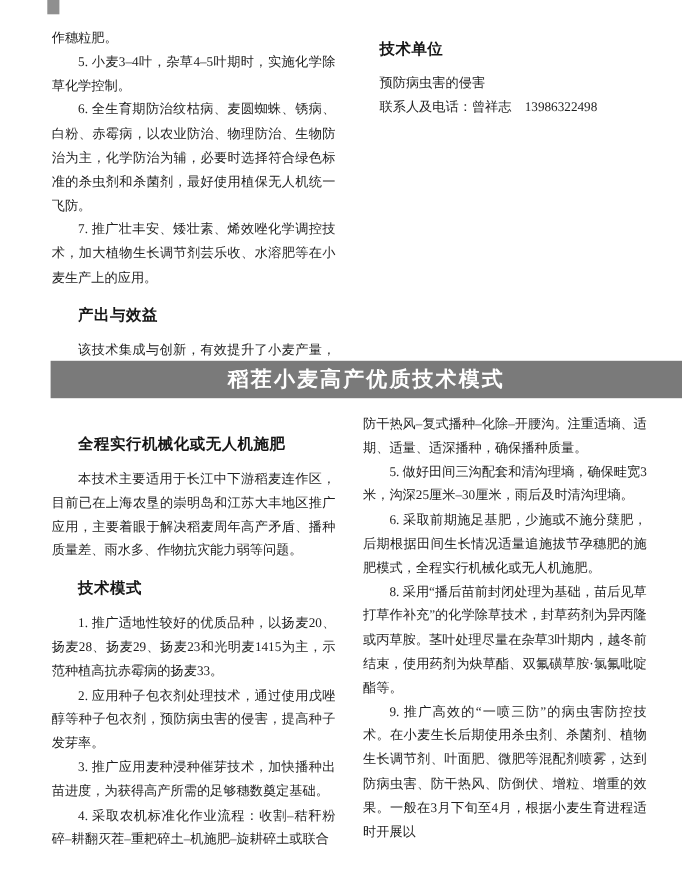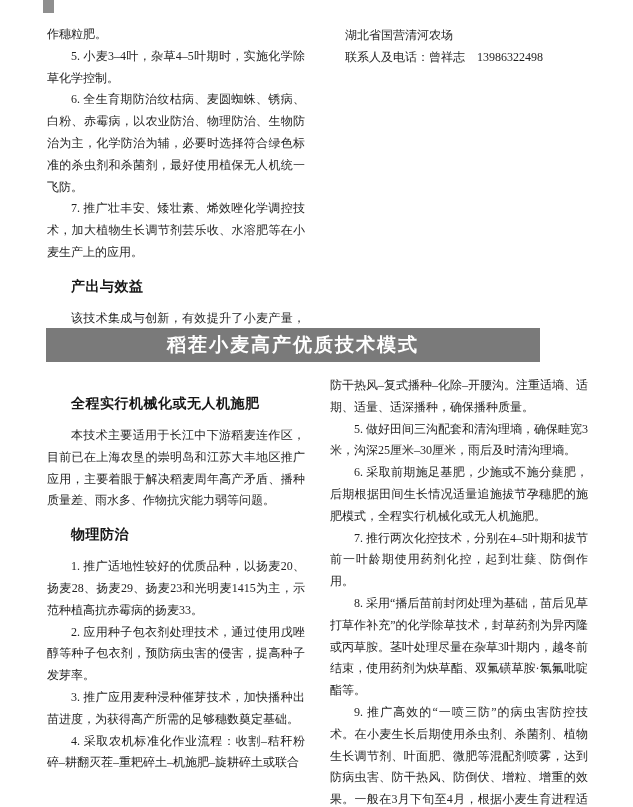--- a/index.html
+++ b/index.html
@@ -31,21 +31,21 @@
     margin:14px 0 12px 24px;
     letter-spacing:0.5px;
   }
   .h2r{margin-left:15px;margin-top:12px;margin-bottom:10px;}
   .section-main .h2.first{margin-top:20px;}
   .contact{
     margin:0 0 0 15px;
     font-size:12px;line-height:22px;color:#1f1f1f;
   }
   .banner{
-    position:absolute;left:46px;top:328px;width:494px;height:34px;
+    position:absolute;left:46px;top:328px;width:574px;height:34px;
     background:#7a7a7a;
     display:flex;align-items:center;justify-content:center;
   }
   .banner-title{
     font-family:"Liberation Sans","DejaVu Sans",sans-serif;
     font-weight:700;font-size:19px;color:#ffffff;letter-spacing:2px;
   }
   .footer{
     position:absolute;left:33px;top:792px;
     display:flex;align-items:center;
@@ -69,44 +69,44 @@
   <div class="section section-top">
     <div class="col">
       <p class="bp">作穗粒肥。</p>
       <p class="bp ind">5. 小麦3–4叶，杂草4–5叶期时，实施化学除草化学控制。</p>
       <p class="bp ind">6. 全生育期防治纹枯病、麦圆蜘蛛、锈病、白粉、赤霉病，以农业防治、物理防治、生物防治为主，化学防治为辅，必要时选择符合绿色标准的杀虫剂和杀菌剂，最好使用植保无人机统一飞防。</p>
       <p class="bp ind">7. 推广壮丰安、矮壮素、烯效唑化学调控技术，加大植物生长调节剂芸乐收、水溶肥等在小麦生产上的应用。</p>
       <h3 class="h2">产出与效益</h3>
       <p class="bp ind">该技术集成与创新，有效提升了小麦产量，降</p>
     </div>
     <div class="col">
-      <p class="contact">湖北省国营清河农场</p>
+      <h3 class="h2 h2r">技术单位</h3>
+      <p class="contact">预防病虫害的侵害</p>
       <p class="contact">联系人及电话：曾祥志　13986322498</p>
     </div>
   </div>
 
   <div class="banner" style="background: rgb(122, 122, 122);">
     <span class="banner-title" style="color: rgb(255, 255, 255);">稻茬小麦高产优质技术模式</span>
   </div>
 
   <div class="section section-main">
     <div class="col">
       <h3 class="h2 first">全程实行机械化或无人机施肥</h3>
       <p class="bp ind">本技术主要适用于长江中下游稻麦连作区，目前已在上海农垦的崇明岛和江苏大丰地区推广应用，主要着眼于解决稻麦周年高产矛盾、播种质量差、雨水多、作物抗灾能力弱等问题。</p>
-      <h3 class="h2">物理防治</h3>
+      <h3 class="h2">技术模式</h3>
       <p class="bp ind">1. 推广适地性较好的优质品种，以扬麦20、扬麦28、扬麦29、扬麦23和光明麦1415为主，示范种植高抗赤霉病的扬麦33。</p>
       <p class="bp ind">2. 应用种子包衣剂处理技术，通过使用戊唑醇等种子包衣剂，预防病虫害的侵害，提高种子发芽率。</p>
       <p class="bp ind">3. 推广应用麦种浸种催芽技术，加快播种出苗进度，为获得高产所需的足够穗数奠定基础。</p>
       <p class="bp ind">4. 采取农机标准化作业流程：收割–秸秆粉碎–耕翻灭茬–重耙碎土–机施肥–旋耕碎土或联合</p>
     </div>
     <div class="col">
       <p class="bp">防干热风–复式播种–化除–开腰沟。注重适墒、适期、适量、适深播种，确保播种质量。</p>
       <p class="bp ind">5. 做好田间三沟配套和清沟理墒，确保畦宽3米，沟深25厘米–30厘米，雨后及时清沟理墒。</p>
       <p class="bp ind">6. 采取前期施足基肥，少施或不施分蘖肥，后期根据田间生长情况适量追施拔节孕穗肥的施肥模式，全程实行机械化或无人机施肥。</p>
-      <p class="bp ind">7. 推行两次化控技术，分别在4–5叶期和拔节前一叶龄期使用药剂化控，起到壮蘖、防倒作用。</p>
       <p class="bp ind">8. 采用“播后苗前封闭处理为基础，苗后见草打草作补充”的化学除草技术，封草药剂为异丙隆或丙草胺。茎叶处理尽量在杂草3叶期内，越冬前结束，使用药剂为炔草酯、双氟磺草胺·氯氟吡啶酯等。</p>
       <p class="bp ind">9. 推广高效的“一喷三防”的病虫害防控技术。在小麦生长后期使用杀虫剂、杀菌剂、植物生长调节剂、叶面肥、微肥等混配剂喷雾，达到防病虫害、防干热风、防倒伏、增粒、增重的效果。一般在3月下旬至4月，根据小麦生育进程适时开展以</p>
     </div>
   </div>
 
   <div class="footer">
     <span class="pg">14</span>
     <span class="sep sep-dark"></span>
     <span class="mag">中国农垦</span>
     <span class="sep sep-light"></span>

